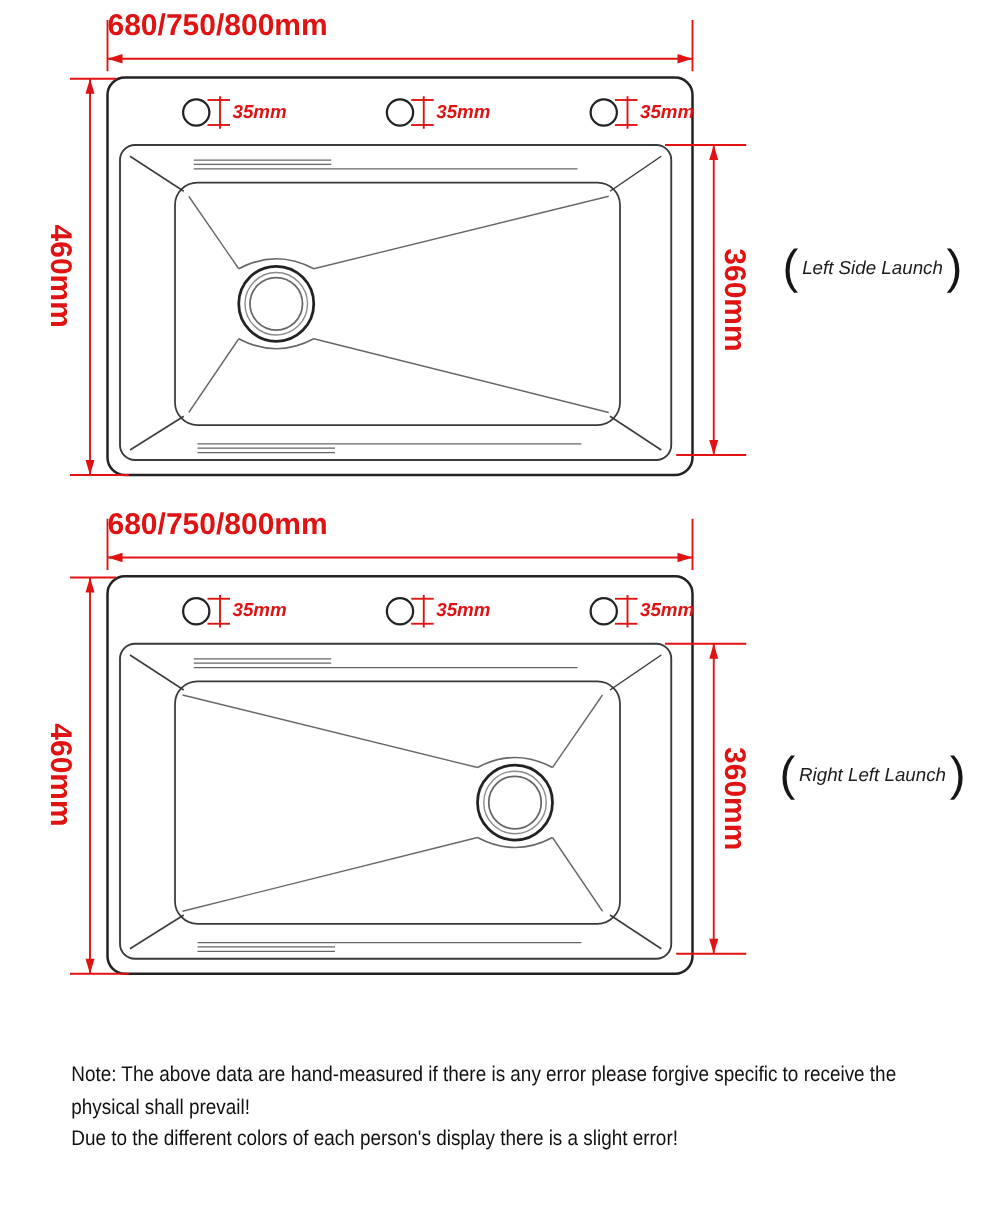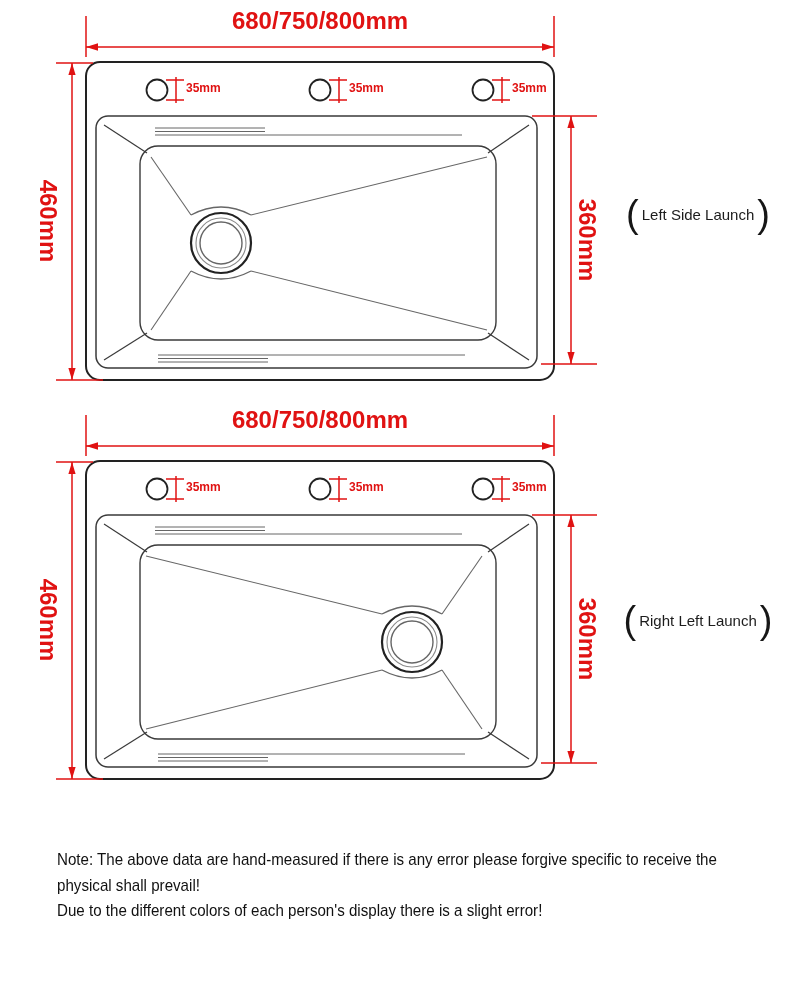--- a/index.html
+++ b/index.html
@@ -4,26 +4,26 @@
 <style>
   :root { --red:#e01212; --blk:#222; }
   html,body { margin:0; padding:0; background:#fff; }
   .page {
     position:relative; width:790px; height:981px; background:#fff; overflow:hidden;
     font-family:"Liberation Sans","DejaVu Sans",sans-serif;
   }
   .abs { position:absolute; }
   .red-text { color:var(--red); font-weight:bold; }
   .dim-big { font-size:24px; letter-spacing:0; }
-  .dim-small { font-size:12px; white-space:nowrap; }
+  .dim-small { font-size:15px; white-space:nowrap;font-style:italic; }
   .vlabel { width:120px; height:28px; line-height:28px; text-align:center; transform:rotate(90deg); }
-  .hlabel { text-align:center; }
+  .hlabel { }
   .side-note { display:flex; align-items:center; justify-content:center; color:#111; white-space:nowrap; }
   .side-note .paren { font-size:38px; font-weight:400; line-height:1; color:#161616; }
-  .side-note .lbl { font-size:15px; color:#1c1c1c; padding:0 3px; }
+  .side-note .lbl { font-size:15px; color:#1c1c1c; padding:0 3px;font-style:italic; }
   .note { font-size:17px; color:#111; line-height:25.5px; white-space:nowrap;
           transform:scaleX(.89); transform-origin:0 0; }
   svg .blk { fill:none; stroke:#222; }
   svg .mid { fill:none; stroke:#3a3a3a; }
   svg .gry { fill:none; stroke:#666; }
   svg .lgt { fill:none; stroke:#8a8a8a; }
   svg .red { fill:none; stroke:var(--red); stroke-width:1.5; }
   svg .redf { fill:var(--red); stroke:none; }
 </style>
 </head>

